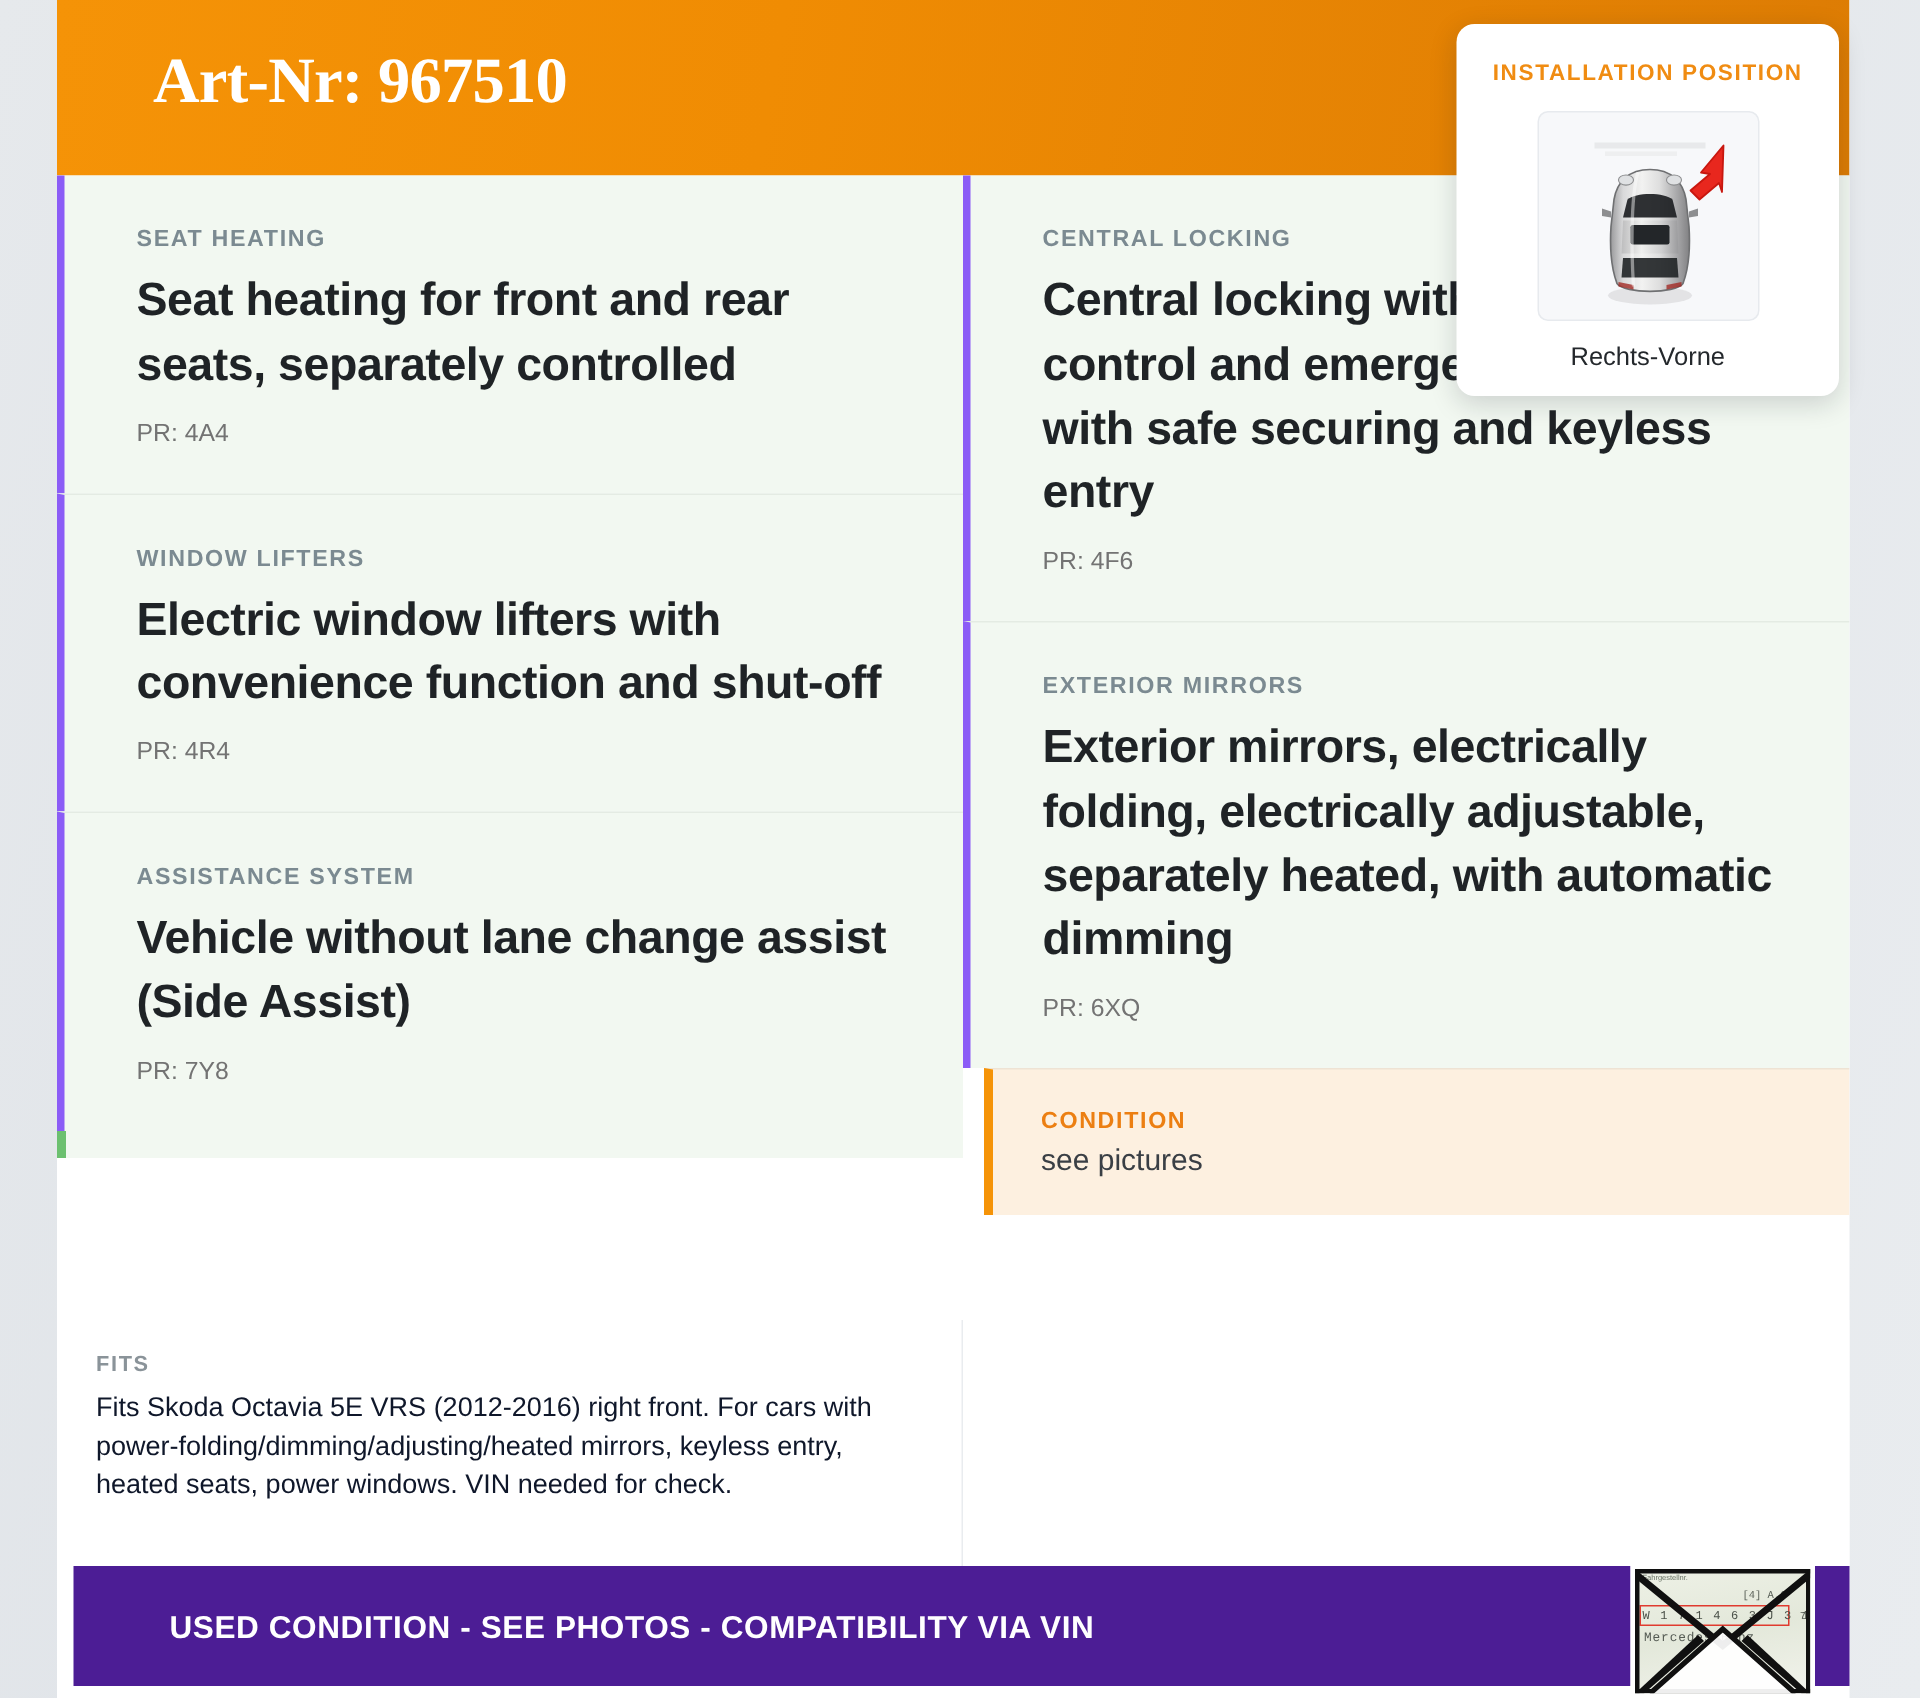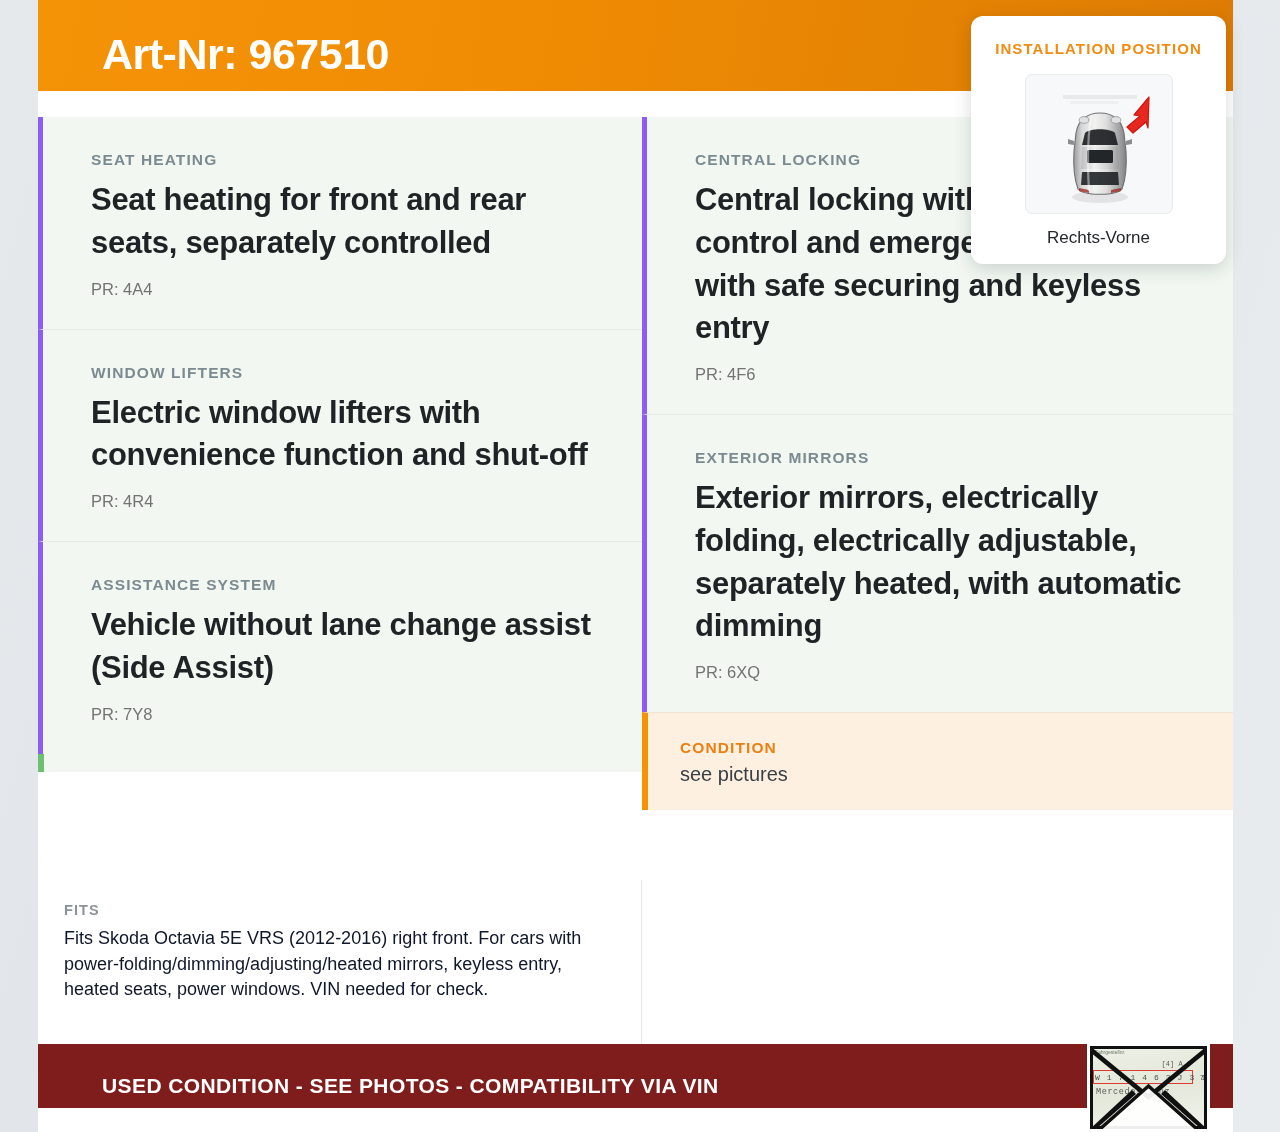--- a/index.html
+++ b/index.html
@@ -23,22 +23,23 @@
     height: 1132px;
     background: #ffffff;
     overflow: hidden;
   }
 
   
   .header {
     position: absolute;
     left: 0; top: 0;
     width: 1195px;
-    height: 91px;
+    height: 117px;
     background: linear-gradient(100deg, #f59307 0%, #f08c03 40%, #dd7c04 100%);
+    font-family: Liberation Serif, serif;
   }
   .header-title {
     position: absolute;
     left: 64px;
     top: 30px;
     font-size: 43px;
     font-weight: bold;
     color: #ffffff;
     letter-spacing: -0.5px;
     white-space: nowrap;
@@ -97,20 +98,21 @@
   }
   .col-left  .col-filler { height: 18px; }
 
   
   .condition {
     background: #fdf0e0;
     border-left: 6px solid #f59307;
     border-top: 1px solid #eee3d4;
     padding: 26px 40px 30px 32px;
     height: 98px;
+    margin-left: 14px;
   }
   .condition-label {
     font-size: 15.5px;
     font-weight: bold;
     letter-spacing: 1.1px;
     color: #ec7f12;
     text-transform: uppercase;
     margin-bottom: 6px;
   }
   .condition-value {
@@ -145,25 +147,25 @@
   }
   .fits-text {
     font-size: 18px;
     line-height: 1.42;
     color: #0f172a;
   }
 
   
   .footer {
     position: absolute;
-    left: 0;
+    left: 11px;
     top: 1044px;
     width: 1195px;
-    height: 64px;
-    background: #7f1d1d;
+    height: 80px;
+    background: #4c1d95;
   }
   .footer-text {
     position: absolute;
     left: 64px;
     top: 30px;
     font-size: 21px;
     font-weight: bold;
     letter-spacing: 0.4px;
     color: #ffffff;
     white-space: nowrap;

